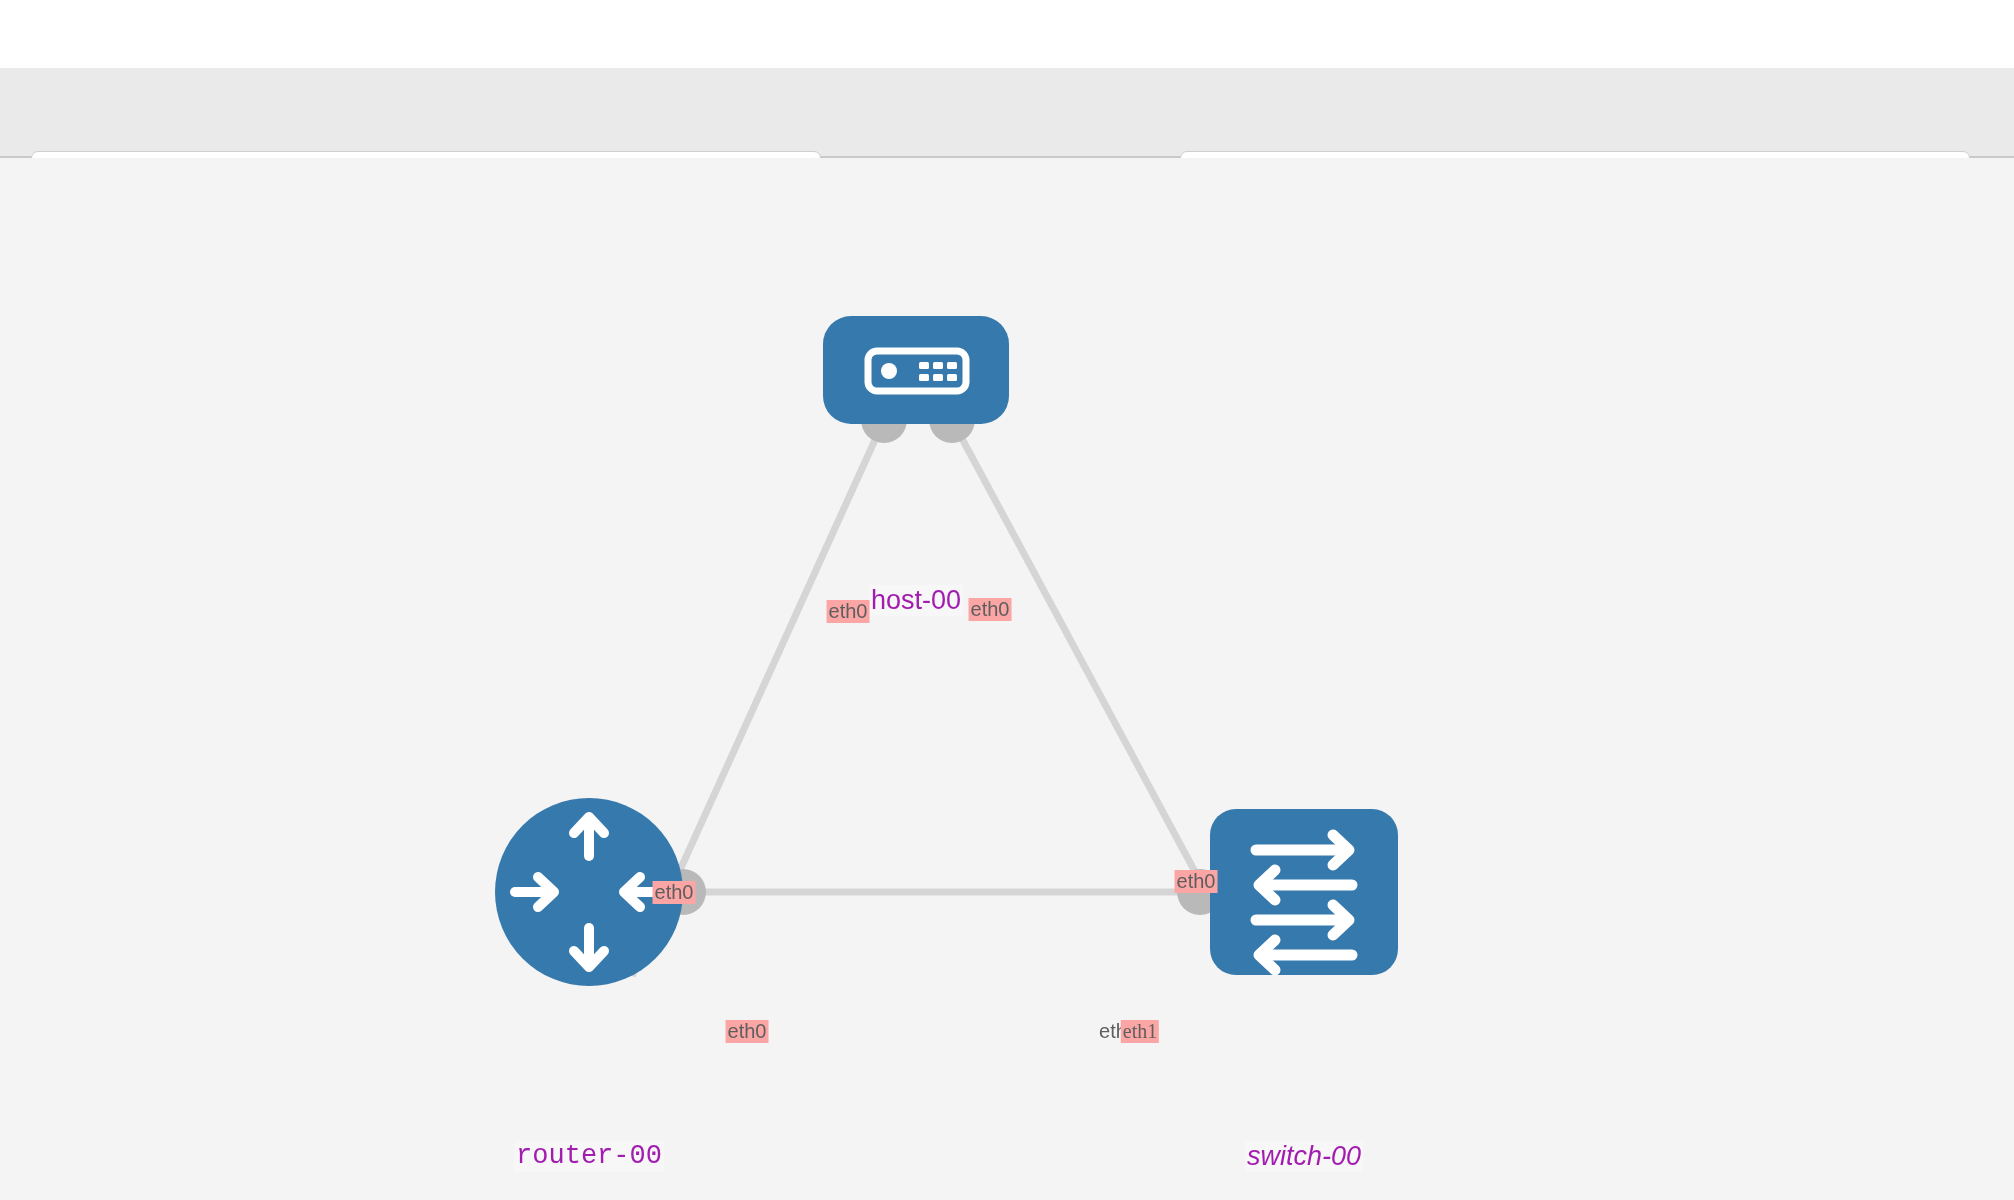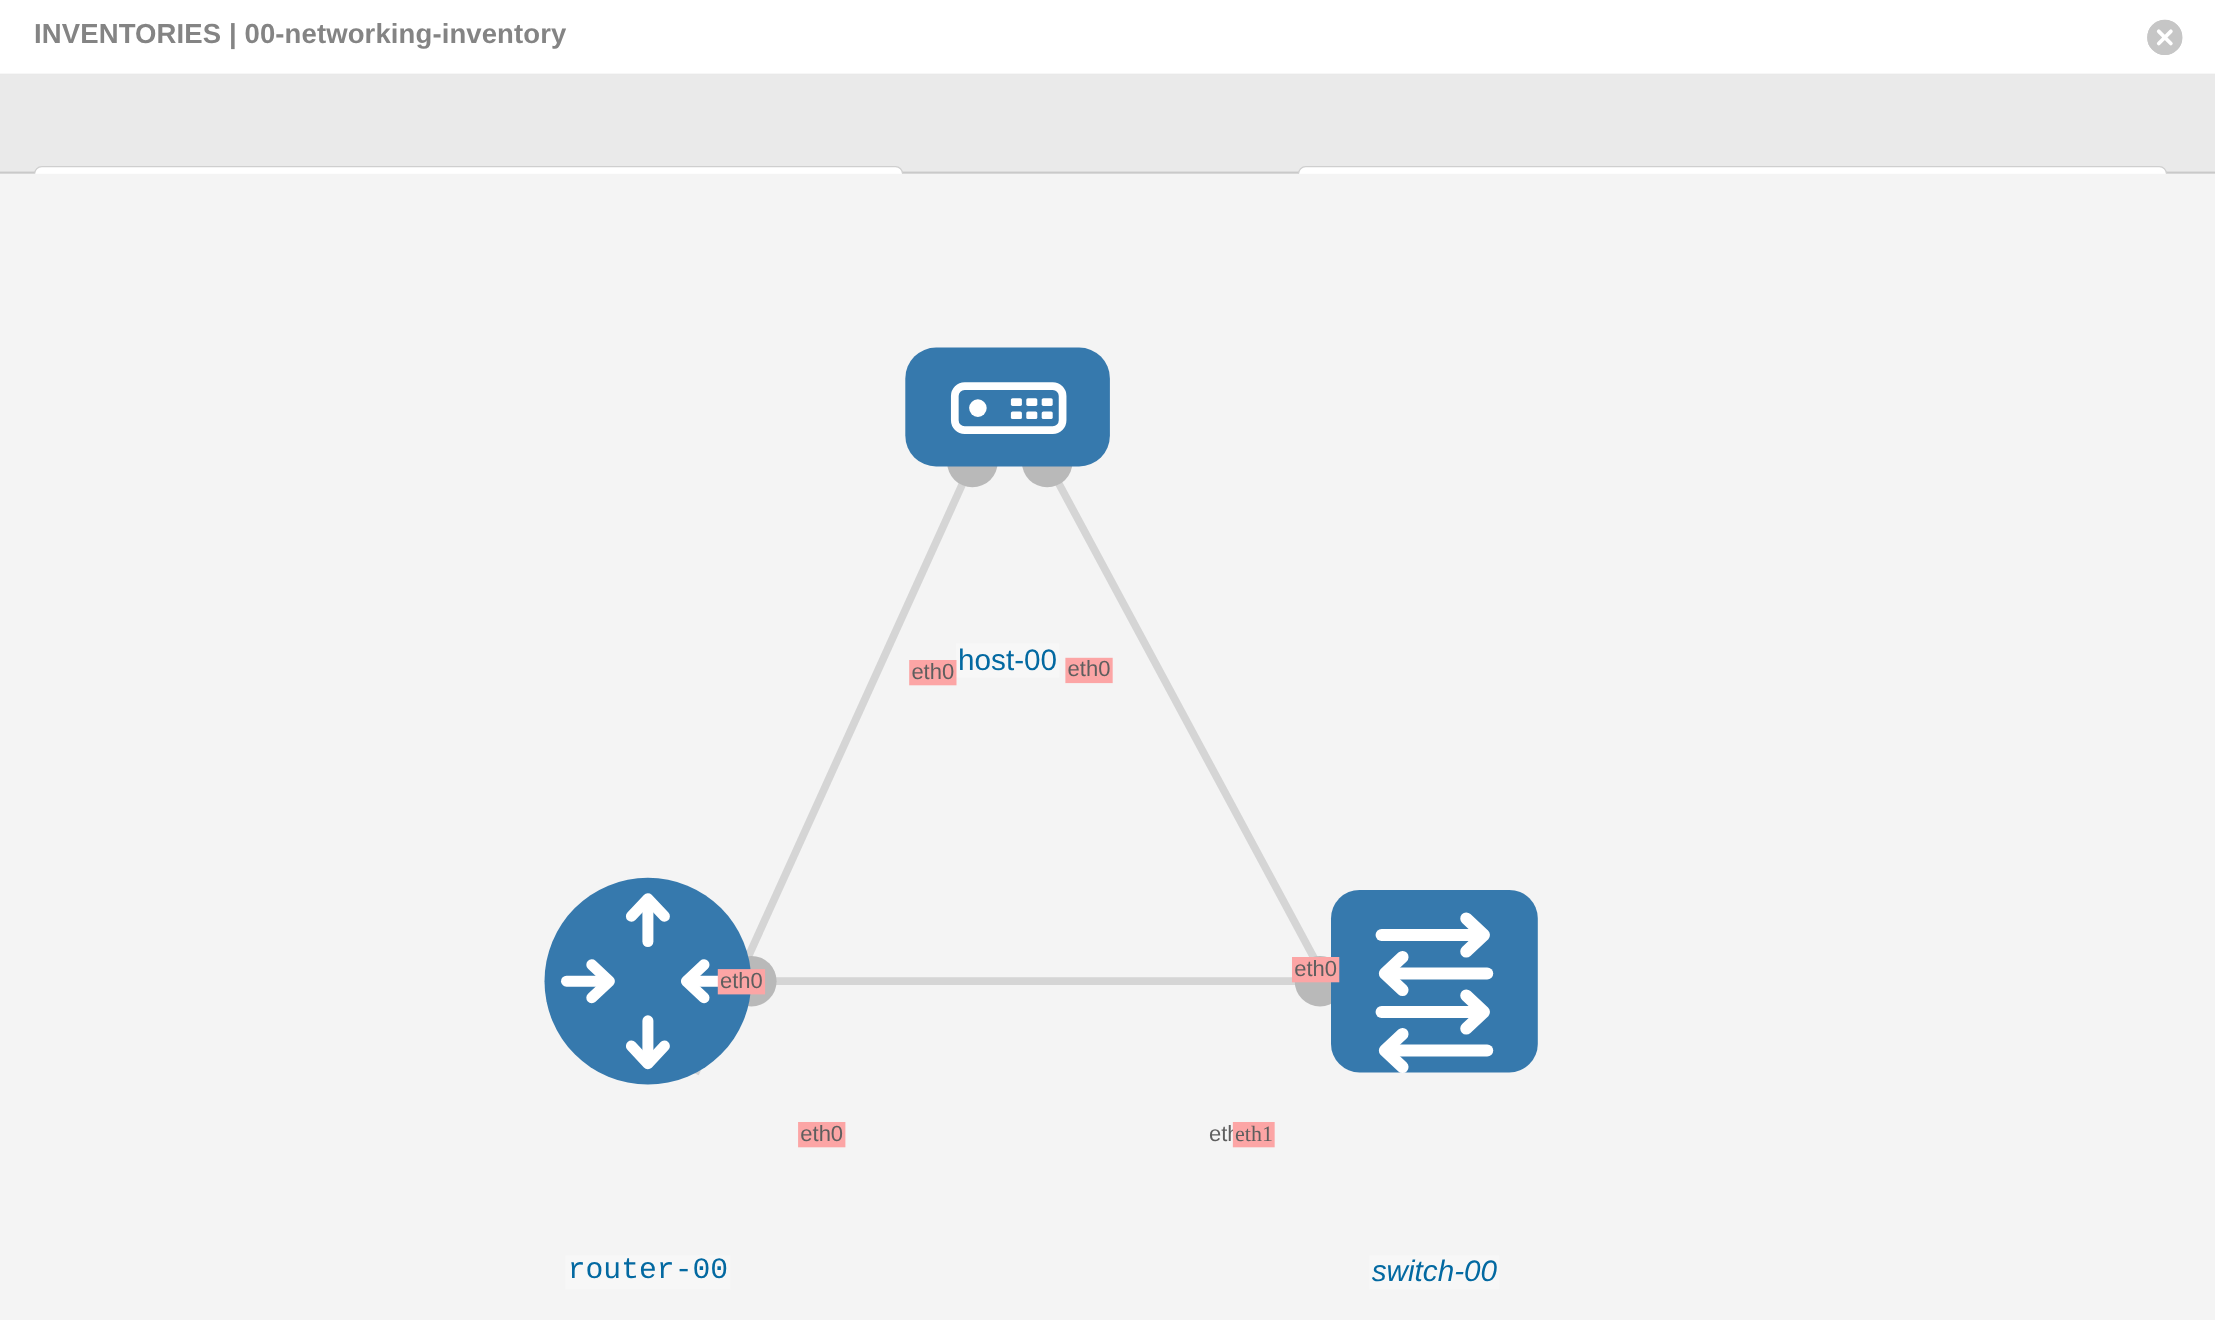--- a/index.html
+++ b/index.html
@@ -118,21 +118,21 @@
     position: absolute;
     left: 0; top: 0;
     width: 2014px;
     height: 1042px;
   }
 
   
   .node-label {
     position: absolute;
     font-size: 27px;
-    color: #0369a1;
+    color: #a21caf;
     background: #f7f7f7;
     white-space: nowrap;
     transform: translateX(-50%);
     padding: 0 2px;
     line-height: 1.15;
   }
   .edge-label {
     position: absolute;
     font-size: 20px;
     color: #5e5e5e;
@@ -141,29 +141,20 @@
     transform: translateX(-50%);
     padding: 0 2px;
     line-height: 1.15;
   }
 </style>
 </head>
 <body>
 
 <div id="app">
 
-  <div class="header">
-    <div class="header-title">INVENTORIES | 00-networking-inventory</div>
-    <div class="close-btn">
-      <svg width="32" height="32" viewBox="0 0 32 32">
-        <circle cx="16" cy="16" r="16" fill="#c6c6c6"></circle>
-        <path d="M10.5 10.5 L21.5 21.5 M21.5 10.5 L10.5 21.5" stroke="#ffffff" stroke-width="3.4" stroke-linecap="round"></path>
-      </svg>
-    </div>
-  </div>
 
   <div class="toolbar">
 
     <div class="select-box" id="actions-select">
       <span class="sel-label">ACTIONS</span>
       <span class="caret"></span>
     </div>
 
     <div class="tool-icon" id="wrench-icon">
       <svg width="42" height="42" viewBox="0 0 42 42">

